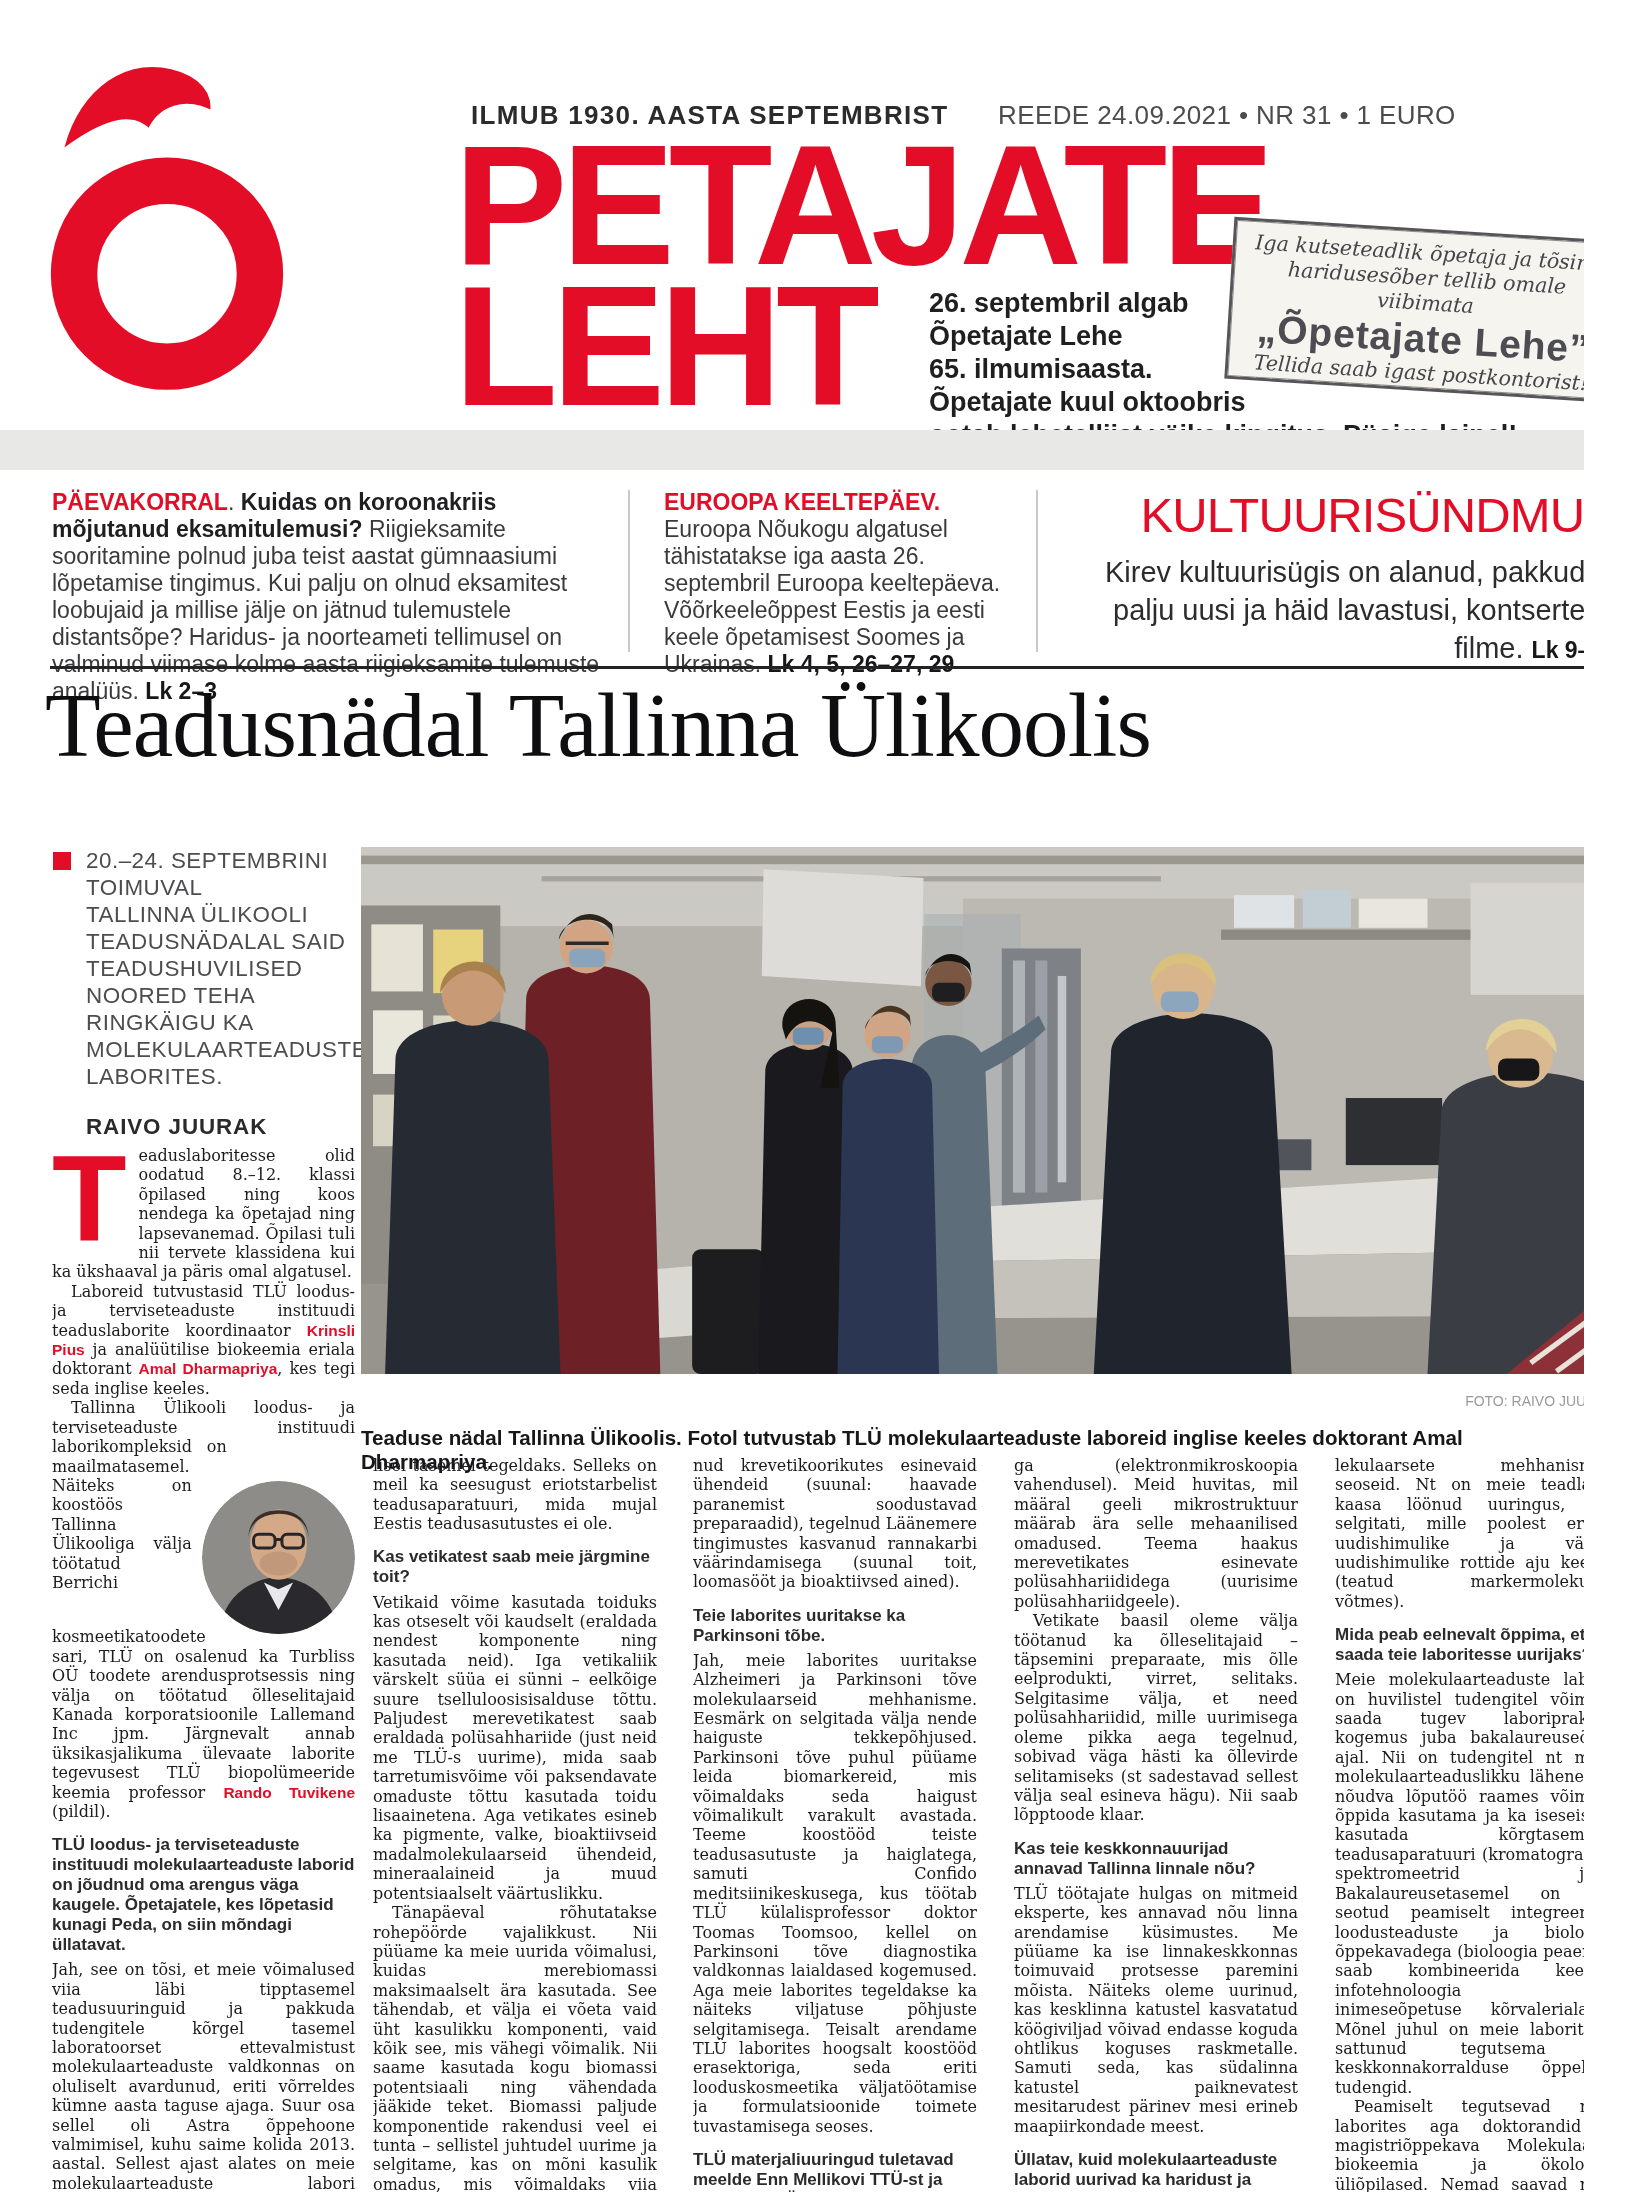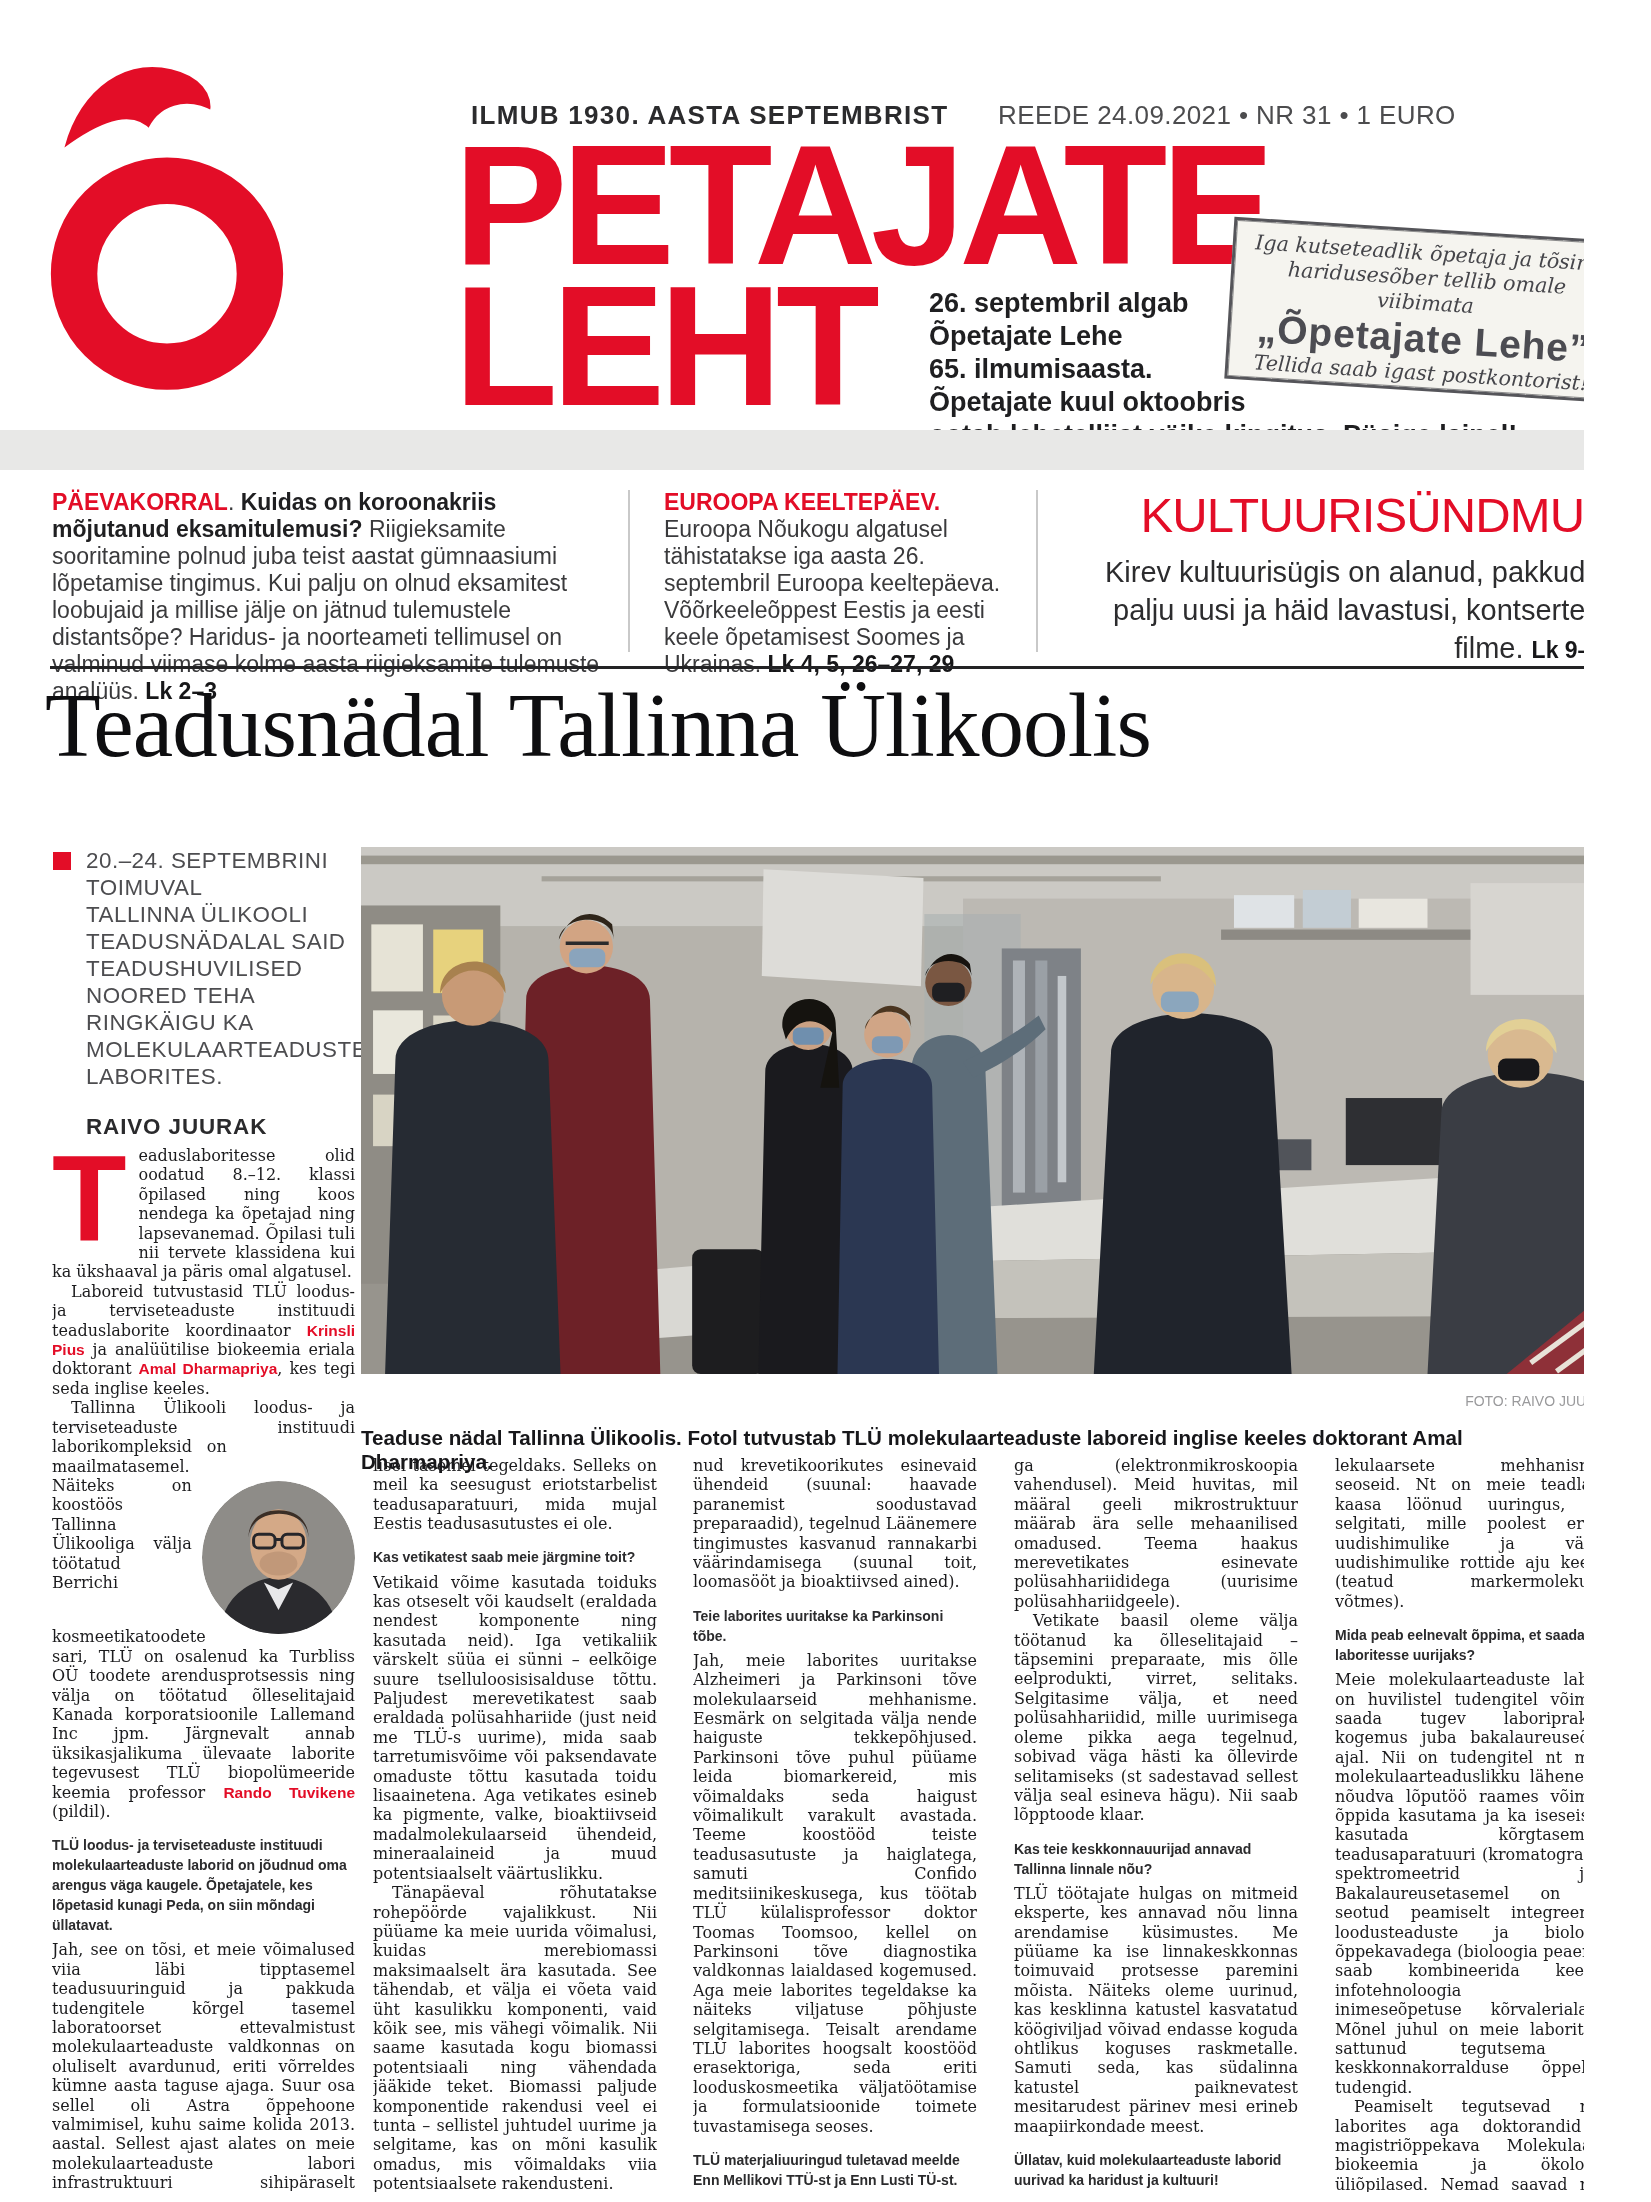--- a/index.html
+++ b/index.html
@@ -50,21 +50,21 @@
   .photo{left:361px;top:847px;width:1254px;height:527px;}
   .captionrow{left:361px;top:1390px;width:1254px;display:flex;justify-content:space-between;align-items:flex-start;}
   .caption{font-size:20.6px;font-weight:bold;color:#17171a;margin-top:36px;}
   .credit{font-size:14px;color:#9a9a9c;padding-top:2.6px;white-space:nowrap;}
 
   
   .bodycol{font-family:"DejaVu Serif",serif;font-size:16px;line-height:19.4px;text-align:justify;
            color:#1b1b1d;overflow:hidden;}
   .bodycol p{margin:0;text-indent:19px;}
   .bodycol p.noind{text-indent:0;}
-  .bodycol .q{font-family:"Liberation Sans",sans-serif;font-weight:bold;font-size:14px;line-height:20px;
+  .bodycol .q{font-family:"Liberation Sans",sans-serif;font-weight:bold;font-size:17px;line-height:20px;
               color:#2b2b2d;margin:13.8px 0 5.2px;text-align:left;text-indent:0;}
   .c1{left:52px;top:1146px;width:303px;height:1045px;}
   .c2{left:373px;top:1456px;width:284px;height:736px;}
   .c3{left:693px;top:1456px;width:284px;height:736px;}
   .c4{left:1014px;top:1456px;width:284px;height:736px;}
   .c5{left:1335px;top:1456px;width:284px;height:736px;}
   .dropcap{float:left;color:#e30d27;font-family:"Liberation Sans",sans-serif;font-weight:bold;
            font-size:122px;line-height:93px;margin:6.9px 12px 1.7px 0;}
   .redname{color:#e30d27;font-weight:bold;font-family:"Liberation Sans",sans-serif;font-size:15.5px;}
   .portrait{float:right;width:153px;height:153px;border-radius:50%;overflow:hidden;

